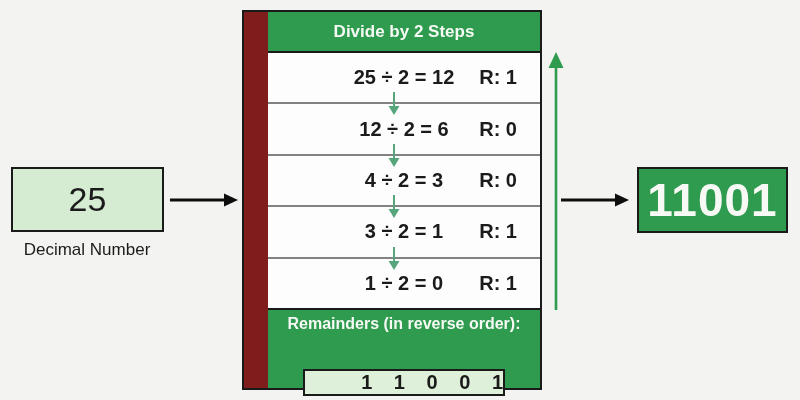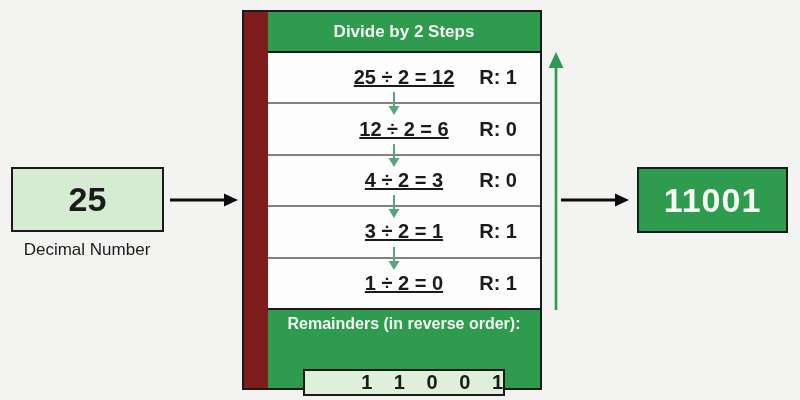--- a/index.html
+++ b/index.html
@@ -20,33 +20,33 @@
     font-family:"Liberation Sans","DejaVu Sans",sans-serif;
     color:var(--text-dark);
   }
   .stage{position:relative;width:800px;height:400px;background:var(--background);}
 
   
   .decimal-box{
     position:absolute;left:11px;top:167px;width:153px;height:65px;
     background:var(--light-green-fill);border:2px solid var(--dark-border);
     display:flex;align-items:center;justify-content:center;
-    font-size:34px;font-weight:bold;color:var(--text-dark);
+    font-size:34px;font-weight:normal;color:var(--text-dark);
   }
   .decimal-label{
     position:absolute;left:0;top:240px;width:174px;text-align:center;
     font-size:17px;font-weight:normal;color:var(--text-dark);
   }
 
   
   .binary-box{
     position:absolute;left:637px;top:167px;width:151px;height:66px;
     background:var(--green);border:2px solid var(--dark-border);
     display:flex;align-items:center;justify-content:center;
-    font-size:34px;font-weight:bold;color:var(--white-text);letter-spacing:1px;
+    font-size:46px;font-weight:bold;color:var(--white-text);letter-spacing:1px;
   }
   .binary-label{
     position:absolute;left:625px;top:241px;width:175px;text-align:center;
     font-size:17px;font-weight:bold;color:var(--text-dark);
   }
 
   
   .steps-table{
     position:absolute;left:242px;top:10px;width:300px;height:380px;
     border:2px solid var(--dark-border);
@@ -57,21 +57,20 @@
     border-bottom:2px solid var(--dark-border);
     display:flex;align-items:center;justify-content:center;
     color:var(--white-text);font-size:17px;font-weight:bold;
   }
   .table-rows{flex:1;display:flex;flex-direction:column;}
   .step-row{
     flex:1;position:relative;background:#fdfdfd;
     display:flex;align-items:center;justify-content:center;
     font-size:20px;font-weight:bold;color:var(--text-dark);
     border-bottom:2px solid var(--row-divider);
-    text-decoration:underline;
   }
   .step-row:last-child{border-bottom:none;}
   .remainder{position:absolute;right:23px;}
   .table-footer{
     flex:0 0 80px;height:80px;background:var(--green);
     border-top:2px solid var(--dark-border);
     display:flex;flex-direction:column;align-items:center;padding-top:5px;gap:31px;
   }
   .footer-label{color:var(--white-text);font-size:16px;font-weight:bold;margin-bottom:5px;}
   .result-box{

